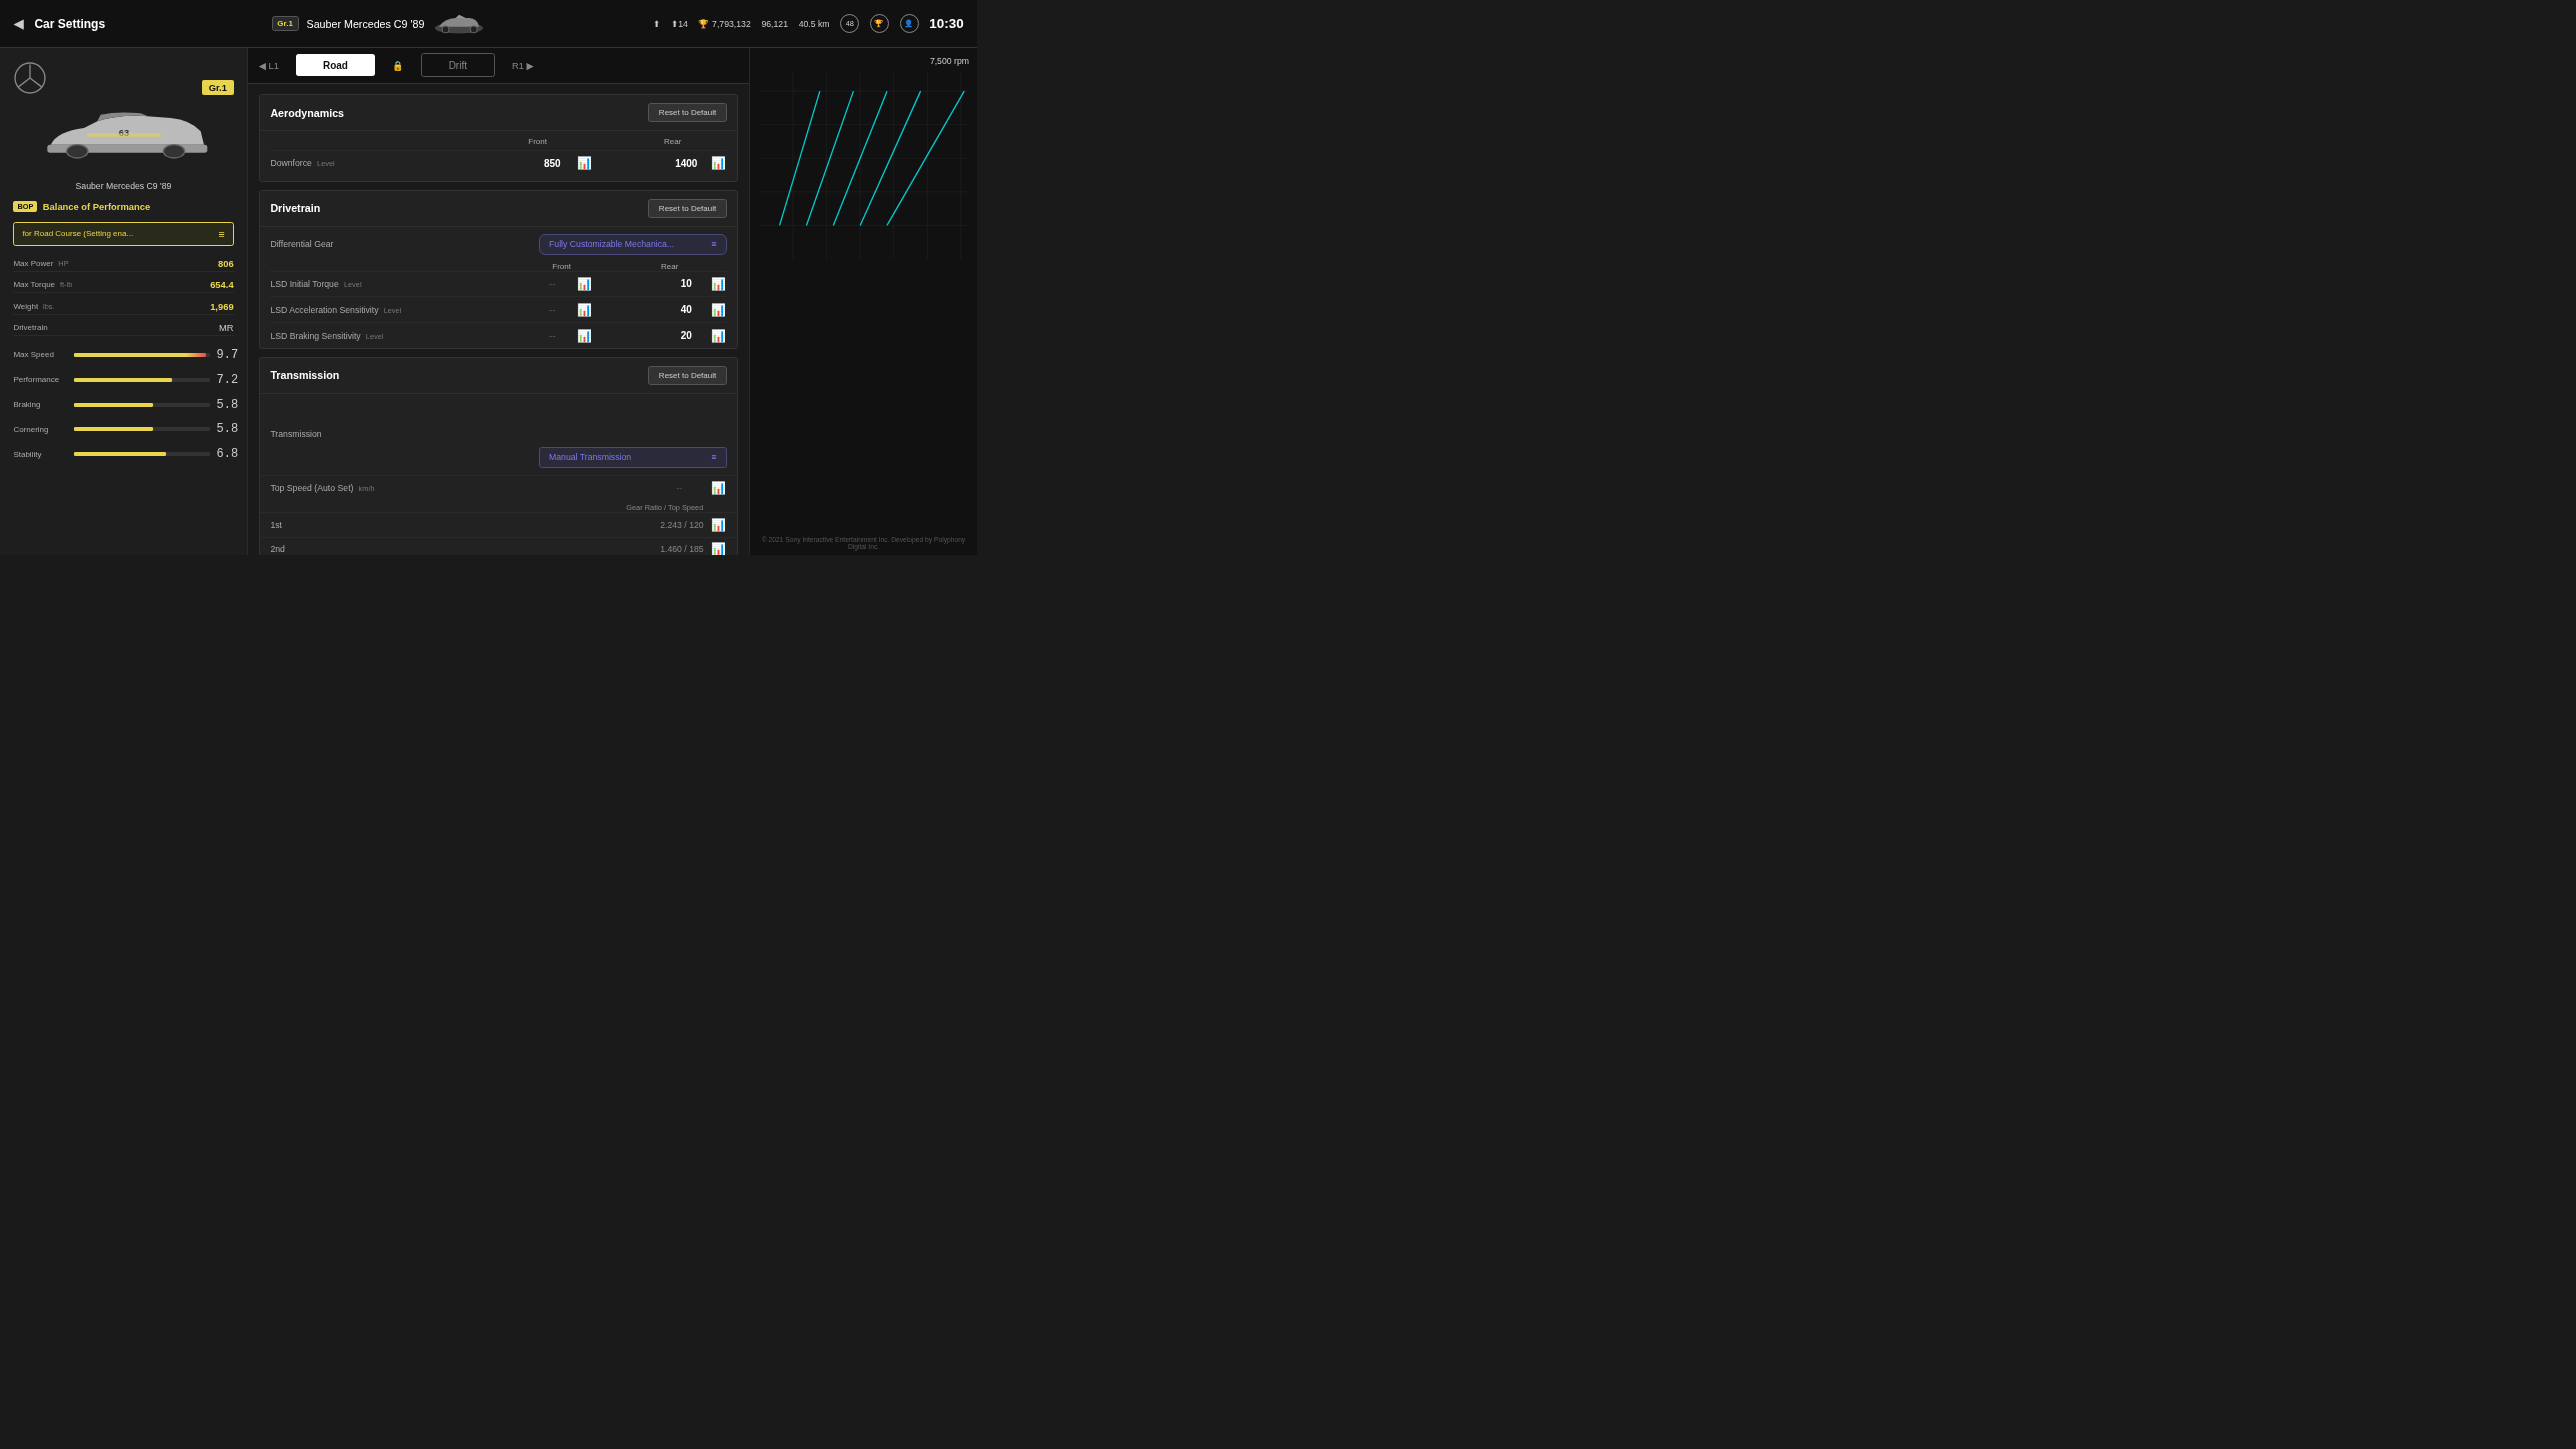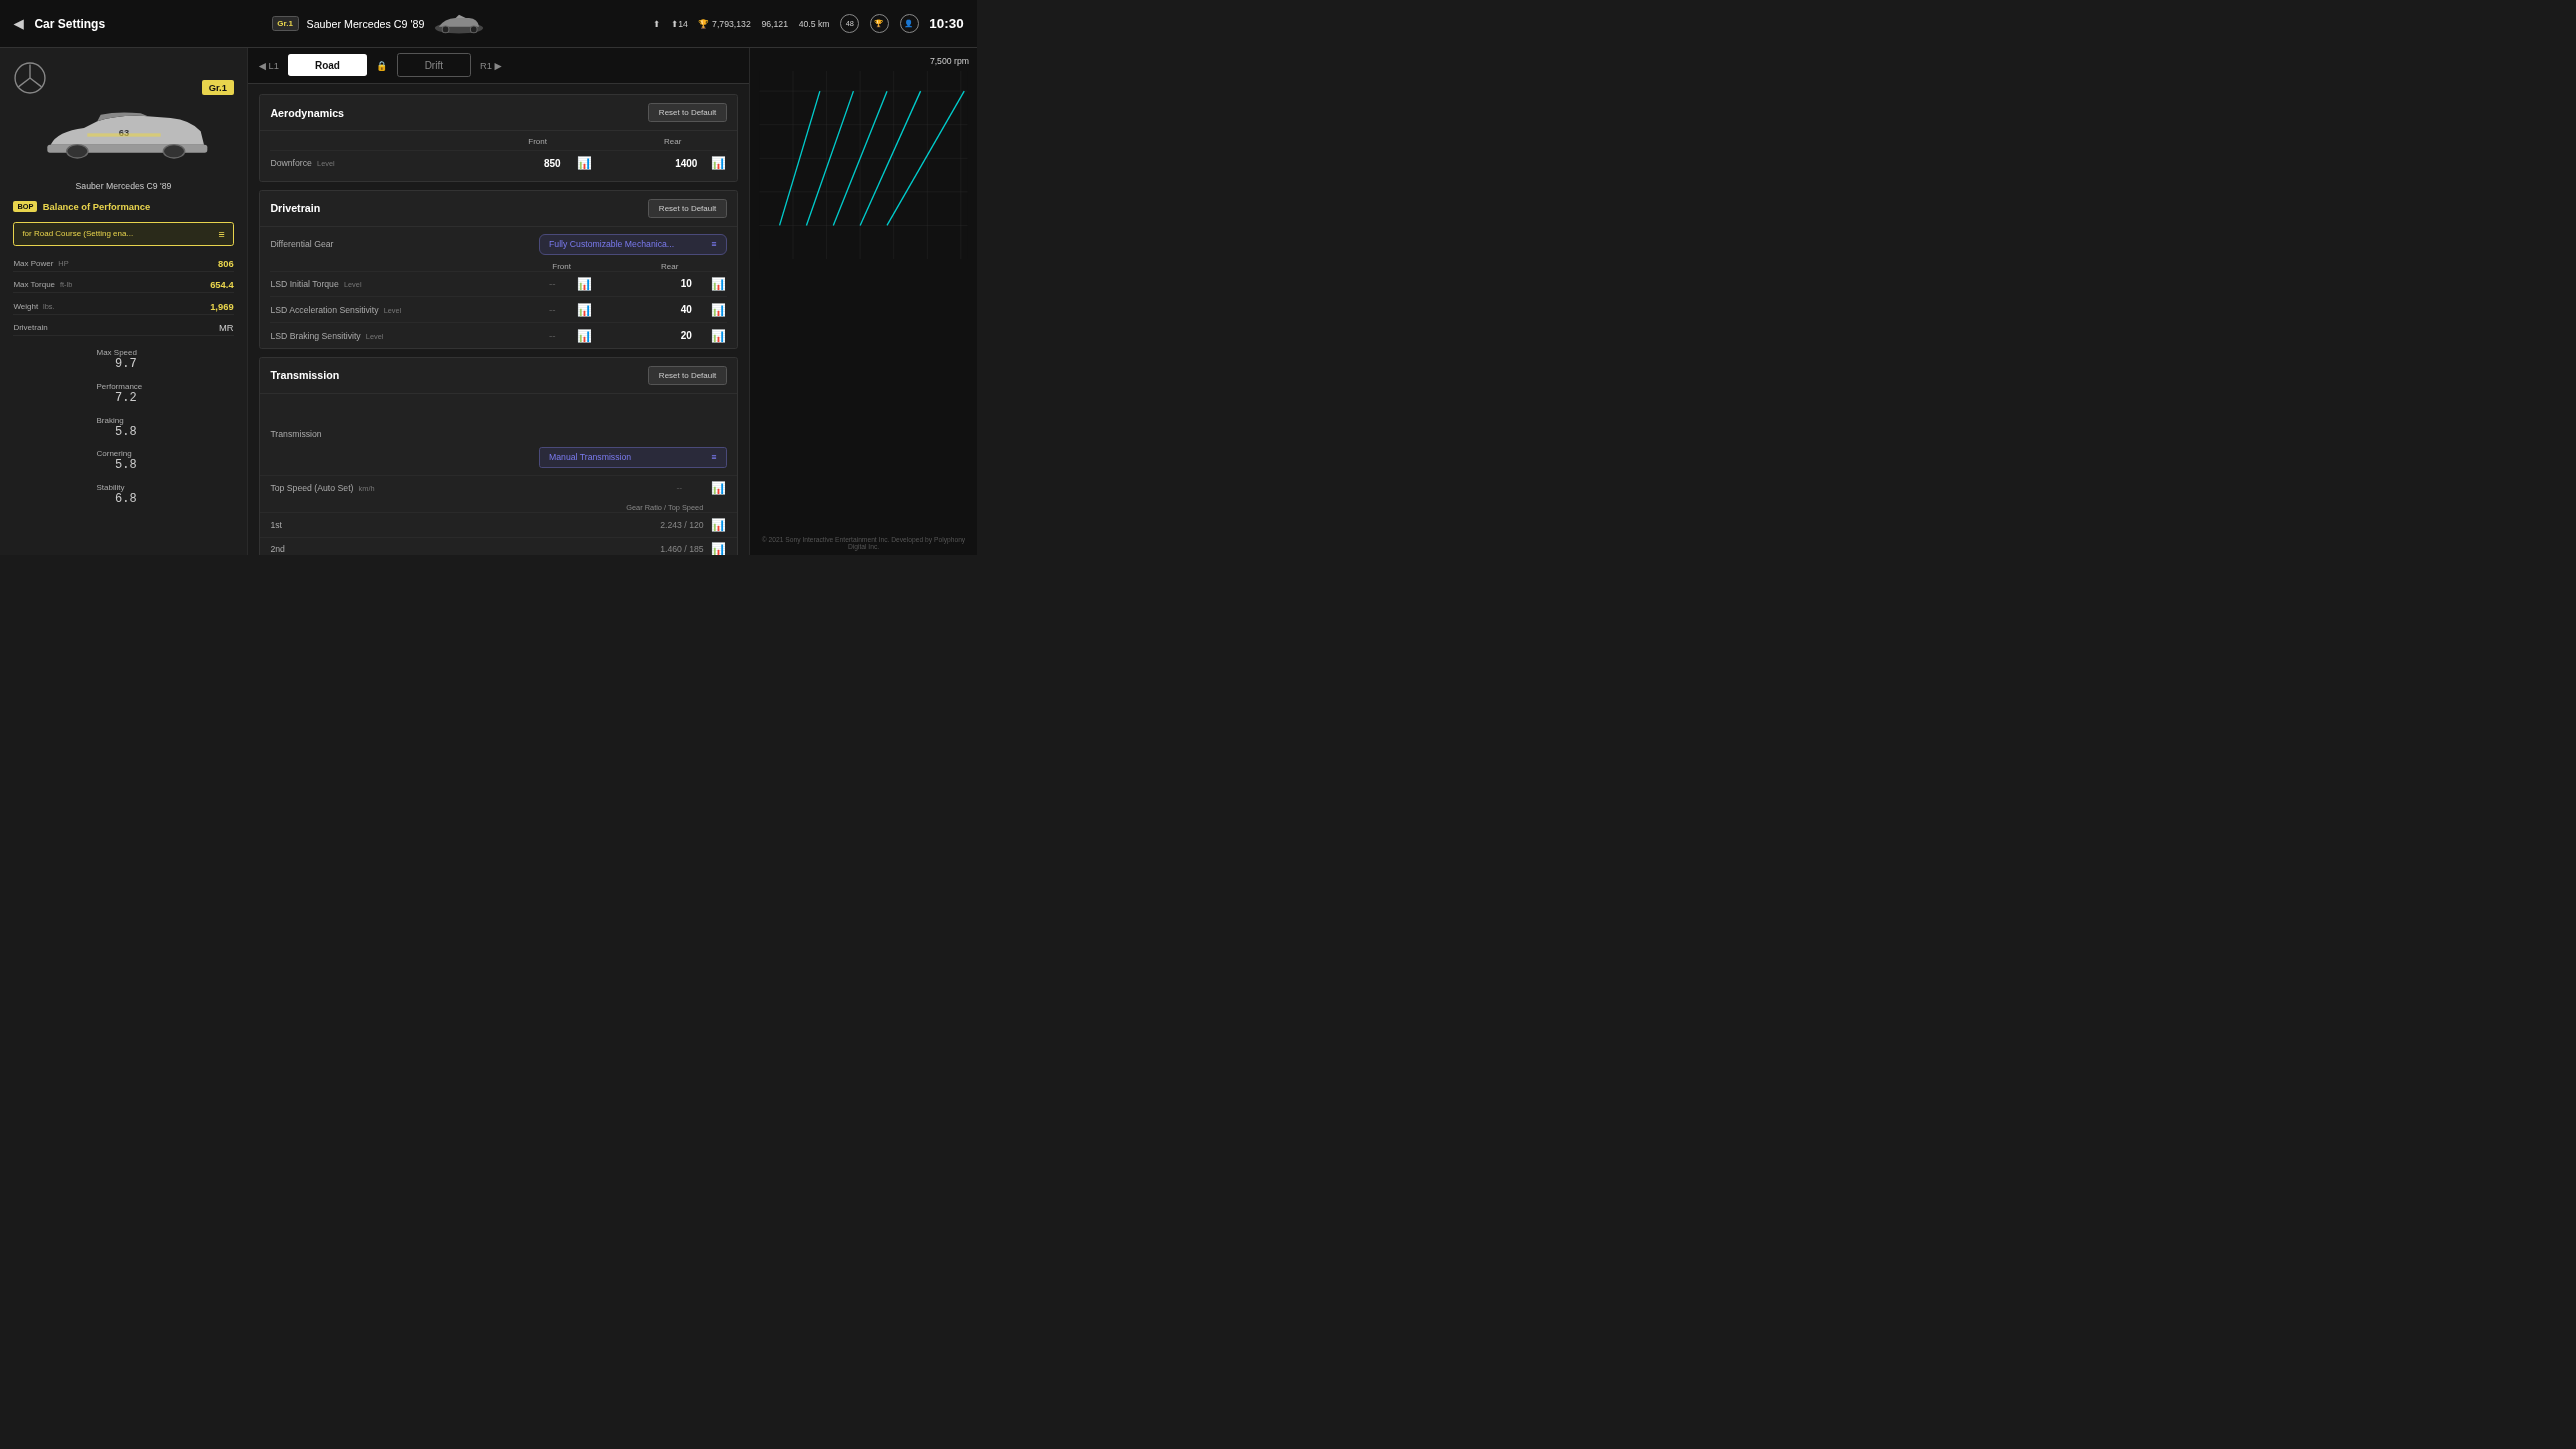--- a/index.html
+++ b/index.html
@@ -209,21 +209,20 @@
     }
     .stat-value-plain {
       color: #ccc;
       font-size: 9.4px;
     }
     .rating-row {
       display: flex;
       justify-content: space-between;
       align-items: center;
       padding: 2.7px 0;
-      flex-direction: column;
     }
     .rating-name {
       color: #aaa;
       font-size: 8px;
       width: 54px;
     }
     .rating-bar-container {
       flex: 1;
       height: 4px;
       background: #333;
@@ -256,21 +255,21 @@
       overflow-y: auto;
     }
 
     
     .tabs-bar {
       display: flex;
       align-items: center;
       background: #111;
       border-bottom: 0.7px solid #333;
       padding: 5.4px 10.7px;
-      gap: 9px;
+      gap: 17px;
     }
     .tab-btn {
       padding: 5.4px 27px;
       border-radius: 2.7px;
       font-size: 10px;
       cursor: pointer;
       border: none;
     }
     .tab-active {
       background: #fff;

